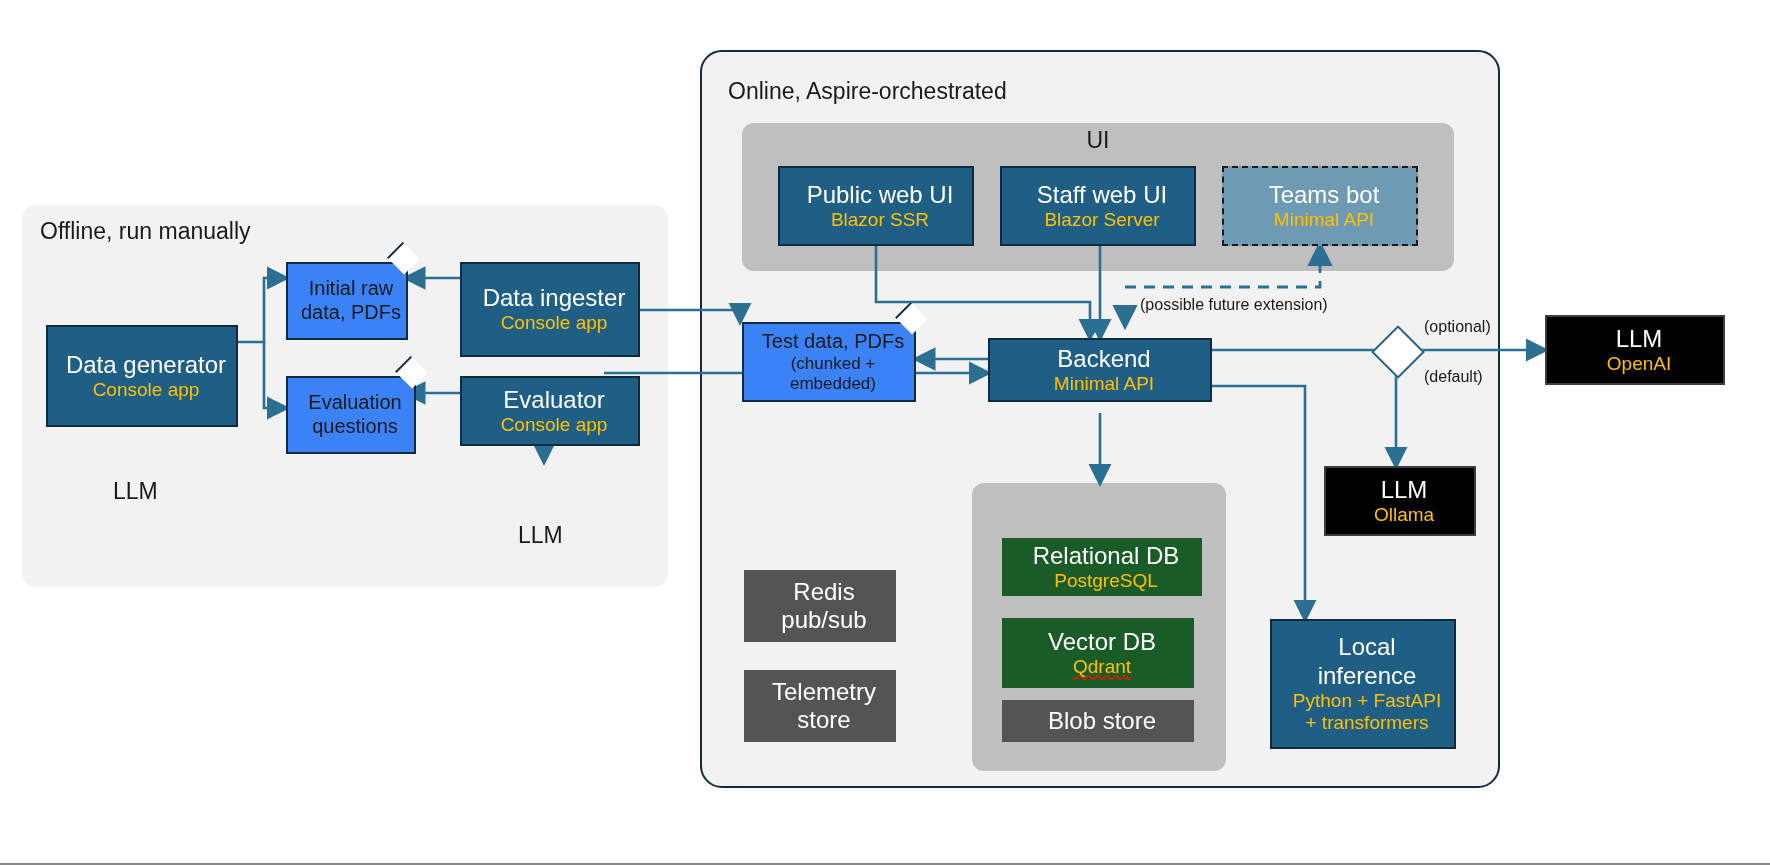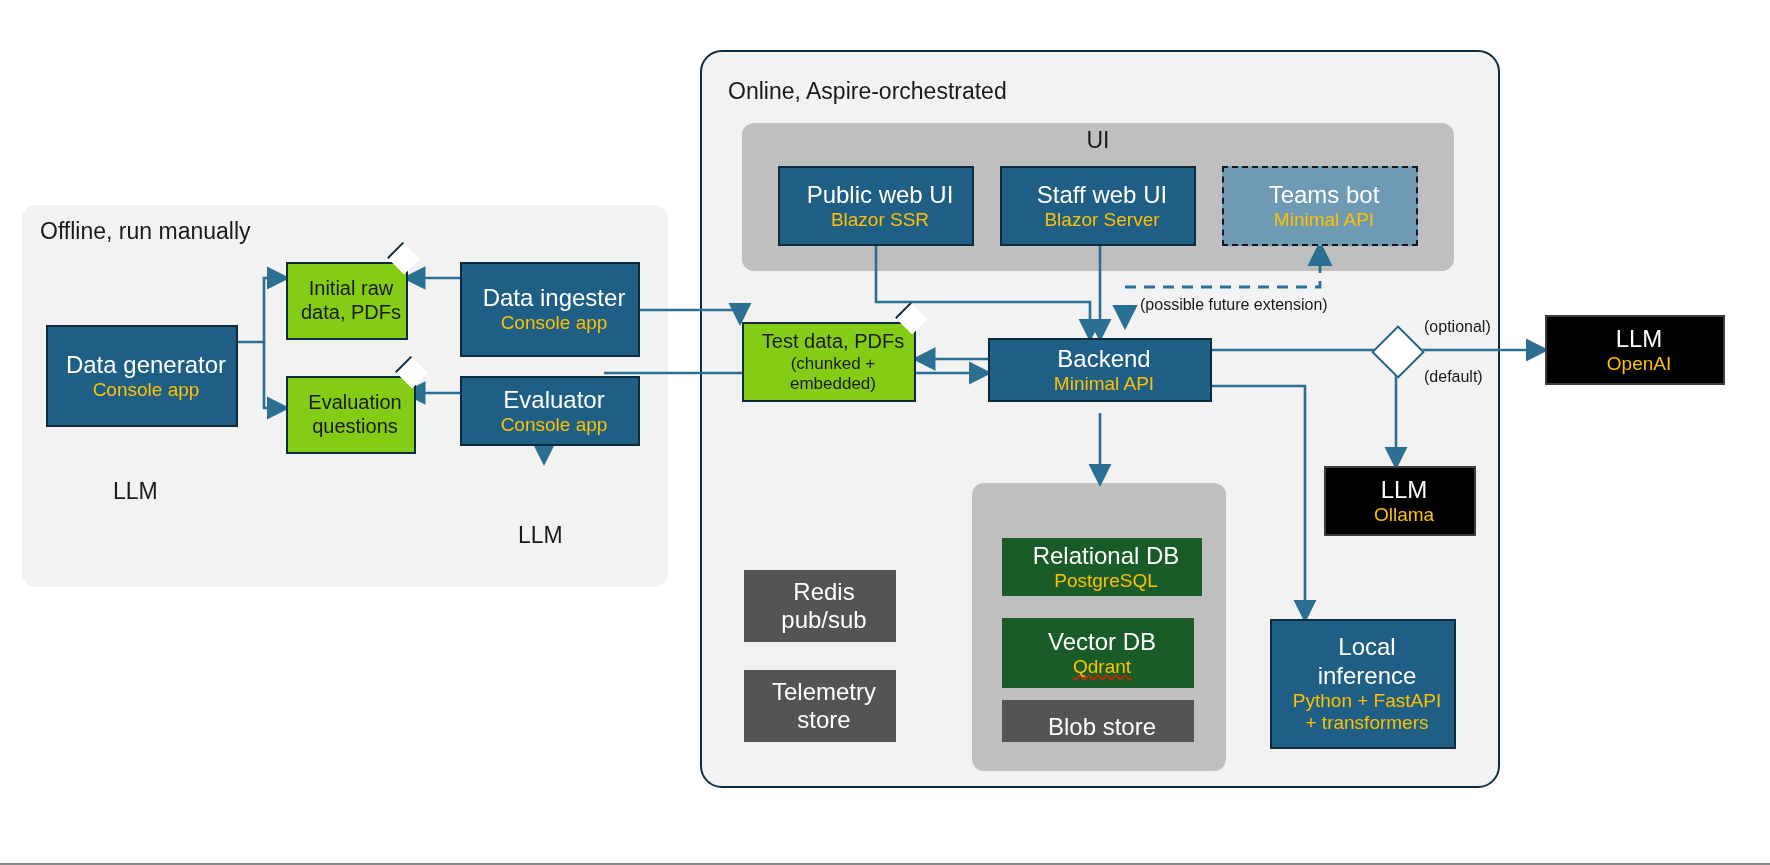--- a/index.html
+++ b/index.html
@@ -94,21 +94,21 @@
     background: #545454;
     color: #ffffff;
     border: 1px solid #545454;
   }
   .box-black {
     background: #000000;
     color: #ffffff;
     border: 2px solid #3d3d3d;
   }
   .doc {
-    background: #84cc16;
+    background: #3b82f6;
     color: #1a1a1a;
     border: 2.5px solid #0f2b3d;
   }
   .doc::after {
     content: "";
     position: absolute;
     top: -3px; right: -3px;
     width: 22px; height: 22px;
     background: #ffffff;
     border-left: 2.5px solid #0f2b3d;
@@ -276,21 +276,21 @@
   <div class="node box-green" style="left:1002px; top:538px; width:200px; height:58px;">
     <span class="title-line">Relational DB</span>
     <span class="sub-line">PostgreSQL</span>
   </div>
 
   <div class="node box-green" style="left:1002px; top:618px; width:192px; height:70px;">
     <span class="title-line">Vector DB</span>
     <span class="sub-line squiggle">Qdrant</span>
   </div>
 
-  <div class="node box-grey" style="left:1002px; top:700px; width:192px; height:42px;justify-content:flex-end;">
+  <div class="node box-grey" style="left:1002px; top:700px; width:192px; height:42px;">
     <span class="title-line">Blob store</span>
   </div>
 
   <div class="node box-grey" style="left:744px; top:570px; width:152px; height:72px;">
     <span class="title-line">Redis</span>
     <span class="title-line">pub/sub</span>
   </div>
 
   <div class="node box-grey" style="left:744px; top:670px; width:152px; height:72px;">
     <span class="title-line">Telemetry</span>

